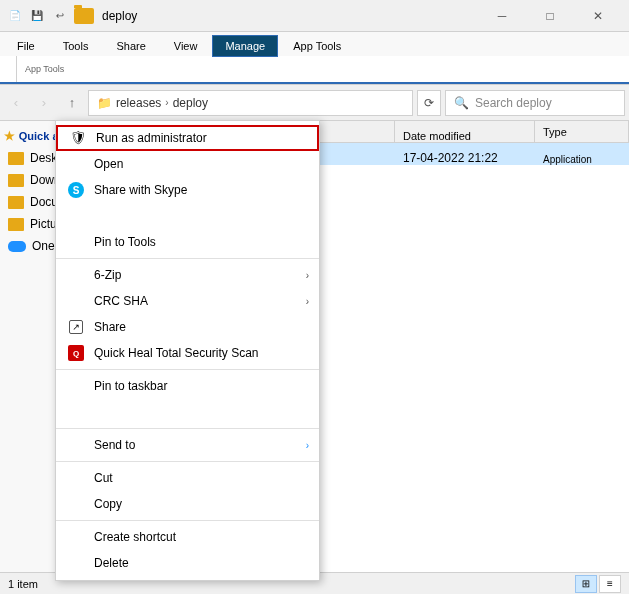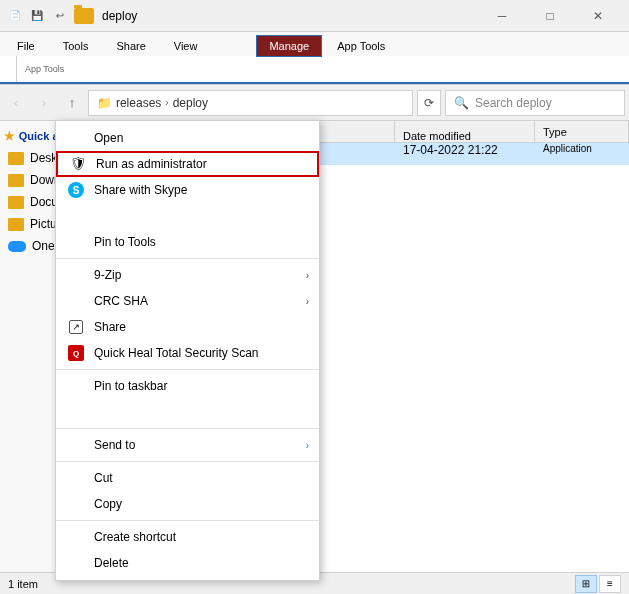--- a/index.html
+++ b/index.html
@@ -99,24 +99,23 @@
       margin-right: 2px;
     }
     .ribbon-tab.active {
       background: white;
       border-color: #d0d0d0;
       border-bottom: 1px solid white;
       margin-bottom: -1px;
       z-index: 1;
     }
     .ribbon-tab.manage-tab {
-      background: #7f1d1d;
+      background: #0c4a6e;
       color: white;
       border-color: #2d6ab4;
-      margin-left: 44px;
     }
     .ribbon-content {
       background: white;
       border-bottom: 2px solid #2d6ab4;
       height: 28px;
       display: flex;
       align-items: center;
       padding: 0 8px;
     }
     .ribbon-section-label {
@@ -265,21 +264,21 @@
       padding: 0 8px;
       border-right: 1px solid #d0d0d0;
       cursor: pointer;
     }
     .col-name { width: 240px; }
     .col-date { width: 140px; align-items: flex-end; }
     .col-type { flex: 1; }
     .file-row {
       display: flex;
       height: 22px;
-      align-items: flex-start;
+      align-items: flex-end;
       background: #cce8ff;
     }
     .file-row-name {
       width: 240px;
       padding: 0 8px;
       display: flex;
       align-items: center;
       gap: 6px;
       font-size: 12px;
     }
@@ -520,54 +519,54 @@
         <span>deploy</span>
       </div>
       <div class="file-row-date">17-04-2022 21:22</div>
       <div class="file-row-type">Application</div>
     </div>
   </div>
 </div>
 
 <div class="context-menu">
 
-  <div class="ctx-item">
-    <div class="ctx-icon"></div>
-    <span>Open</span>
-  </div>
-
   <div class="ctx-item highlighted">
     <div class="ctx-icon">
       <span class="shield-icon"></span>
     </div>
     <span>Run as administrator</span>
   </div>
 
   <div class="ctx-item">
+    <div class="ctx-icon"></div>
+    <span>Open</span>
+  </div>
+
+  <div class="ctx-item">
     <div class="ctx-icon">
       <div class="skype-icon">S</div>
     </div>
     <span>Share with Skype</span>
   </div>
 
   <div class="ctx-item">
     <div class="ctx-icon"></div>
   </div>
 
   <div class="ctx-item">
     <div class="ctx-icon"></div>
     <span>Pin to Tools</span>
   </div>
 
 
   <div class="ctx-separator"></div>
 
   <div class="ctx-item">
     <div class="ctx-icon"></div>
-    <span>9-Zip</span>
+    <span>6-Zip</span>
     <span class="ctx-arrow">›</span>
   </div>
 
   <div class="ctx-item">
     <div class="ctx-icon"></div>
     <span>CRC SHA</span>
     <span class="ctx-arrow">›</span>
   </div>
 
   <div class="ctx-item">

